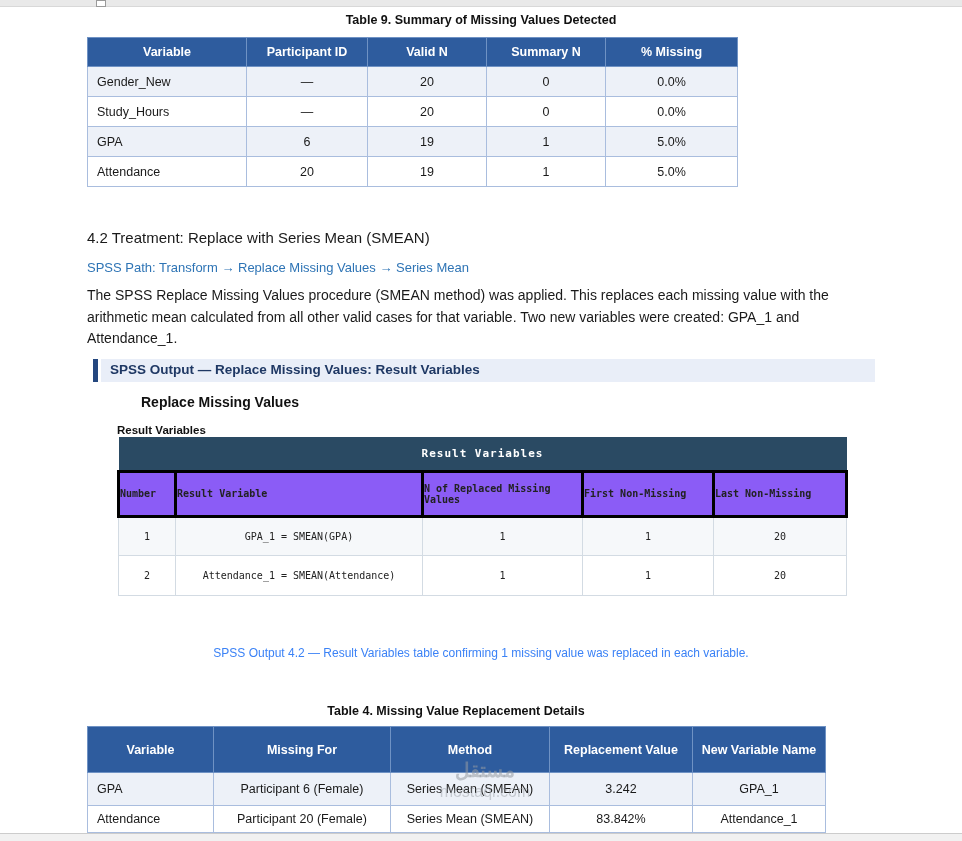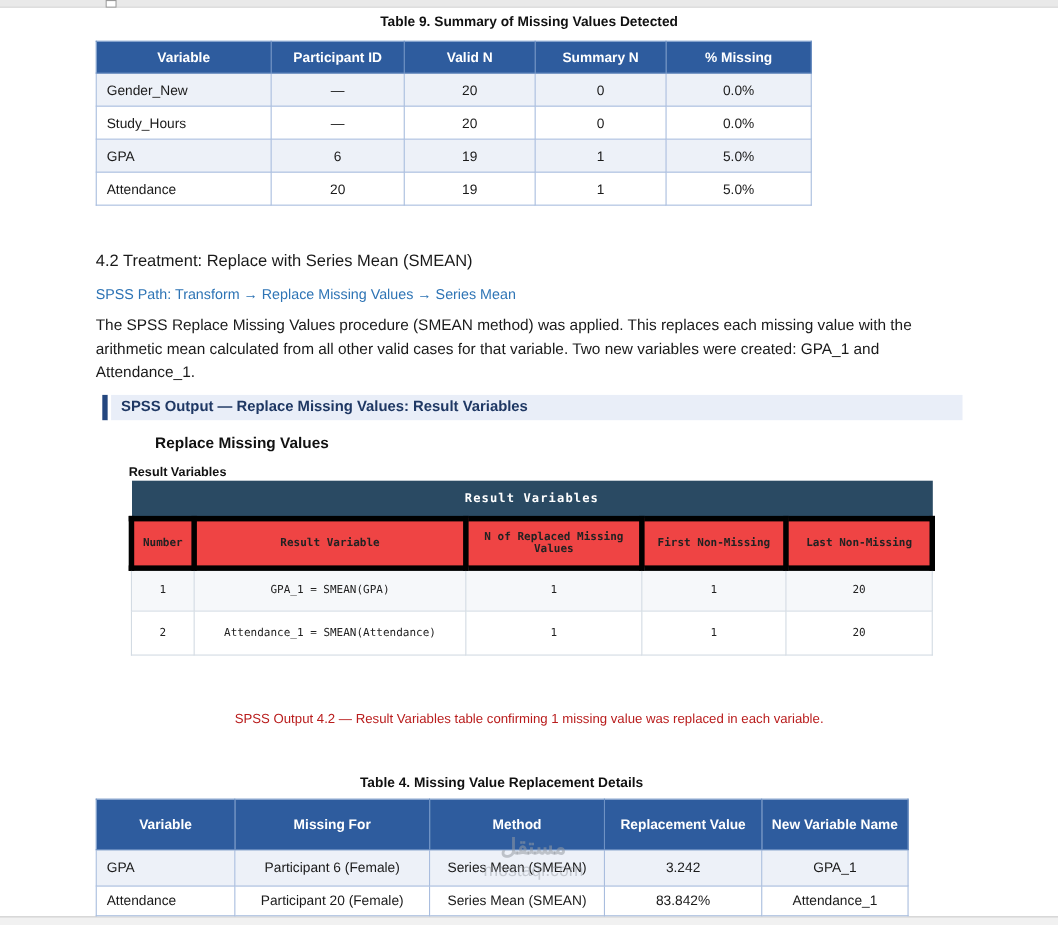--- a/index.html
+++ b/index.html
@@ -55,31 +55,31 @@
   .rv-label { font-weight:bold; font-size:11.5px; color:#111111; }
 
   
   .spss-table { font-family:"DejaVu Sans Mono", monospace; }
   .spss-table .title-cell {
     background:#2a4a63; color:#ffffff; font-size:11px; font-weight:bold;
     height:34px; text-align:center; vertical-align:middle; letter-spacing:1px;
     border:none; border-bottom:1px solid #ffffff;
   }
   .spss-table th.hdr {
-    background:#ef4444; color:#222222; font-size:10px; font-weight:bold;
-    height:45px; text-align:center; vertical-align:middle; border:5px solid #000000;
+    background:#8b5cf6; color:#222222; font-size:10px; font-weight:bold;
+    height:45px; text-align:left; vertical-align:middle; border:3px solid #000000;
   }
   .spss-table td {
     font-size:10px; height:39px; text-align:center; vertical-align:middle;
     border:1px solid #d3dbe3; background:#ffffff; color:#222222;
   }
   .spss-table tbody tr:nth-child(1) td { background:#f6f8fa; height:39px; }
   .spss-table tbody tr:nth-child(2) td { height:40px; }
 
-  .spss-caption { font-size:12px; color:#b91c1c; text-align:center; }
+  .spss-caption { font-size:12px; color:#3b82f6; text-align:center; }
 
   
   .watermark { text-align:center; z-index:6; pointer-events:none; }
   .watermark .ar { font-size:20px; font-weight:bold; color:rgba(150,155,162,0.55); line-height:26px; }
   .watermark .lat { font-size:16px; color:rgba(150,155,162,0.45); line-height:17px; }
 </style>
 </head>
 <body>
 
 <div class="abs top-strip"></div>

